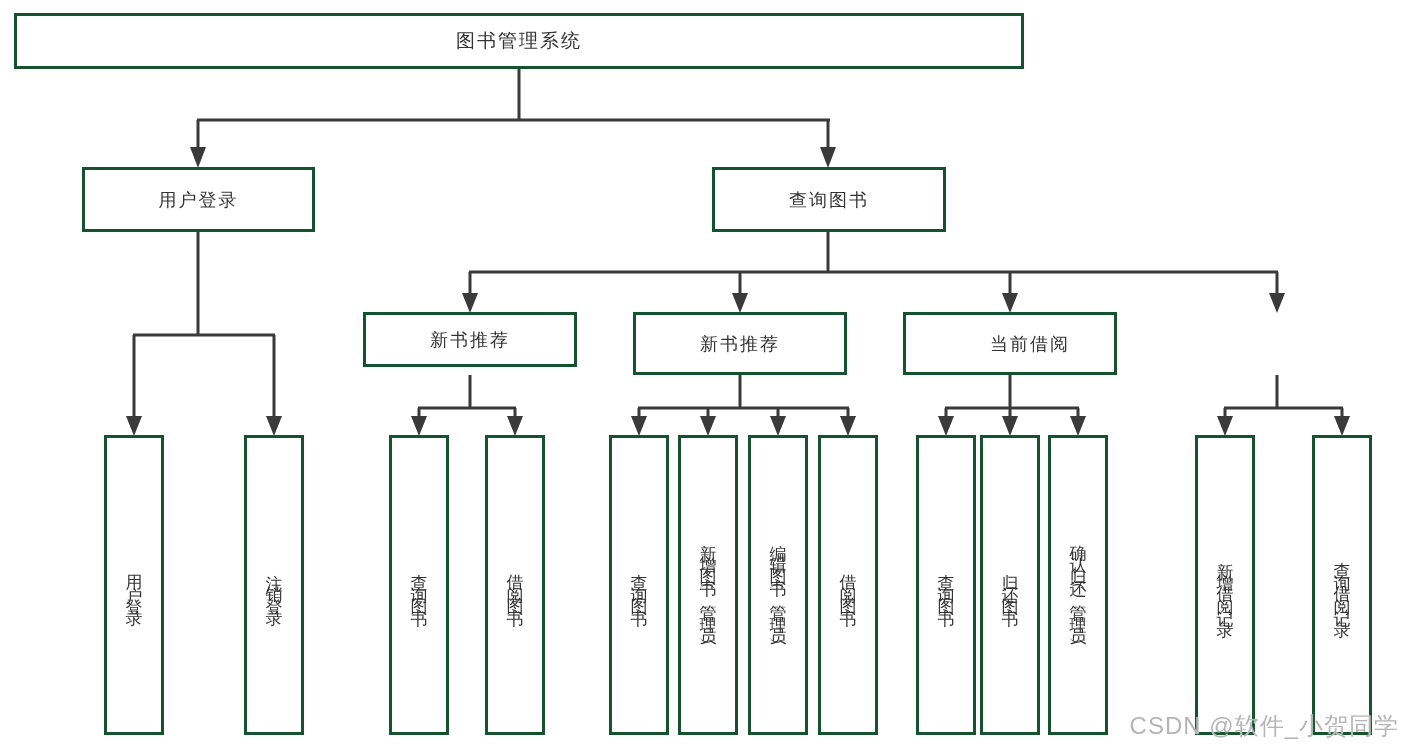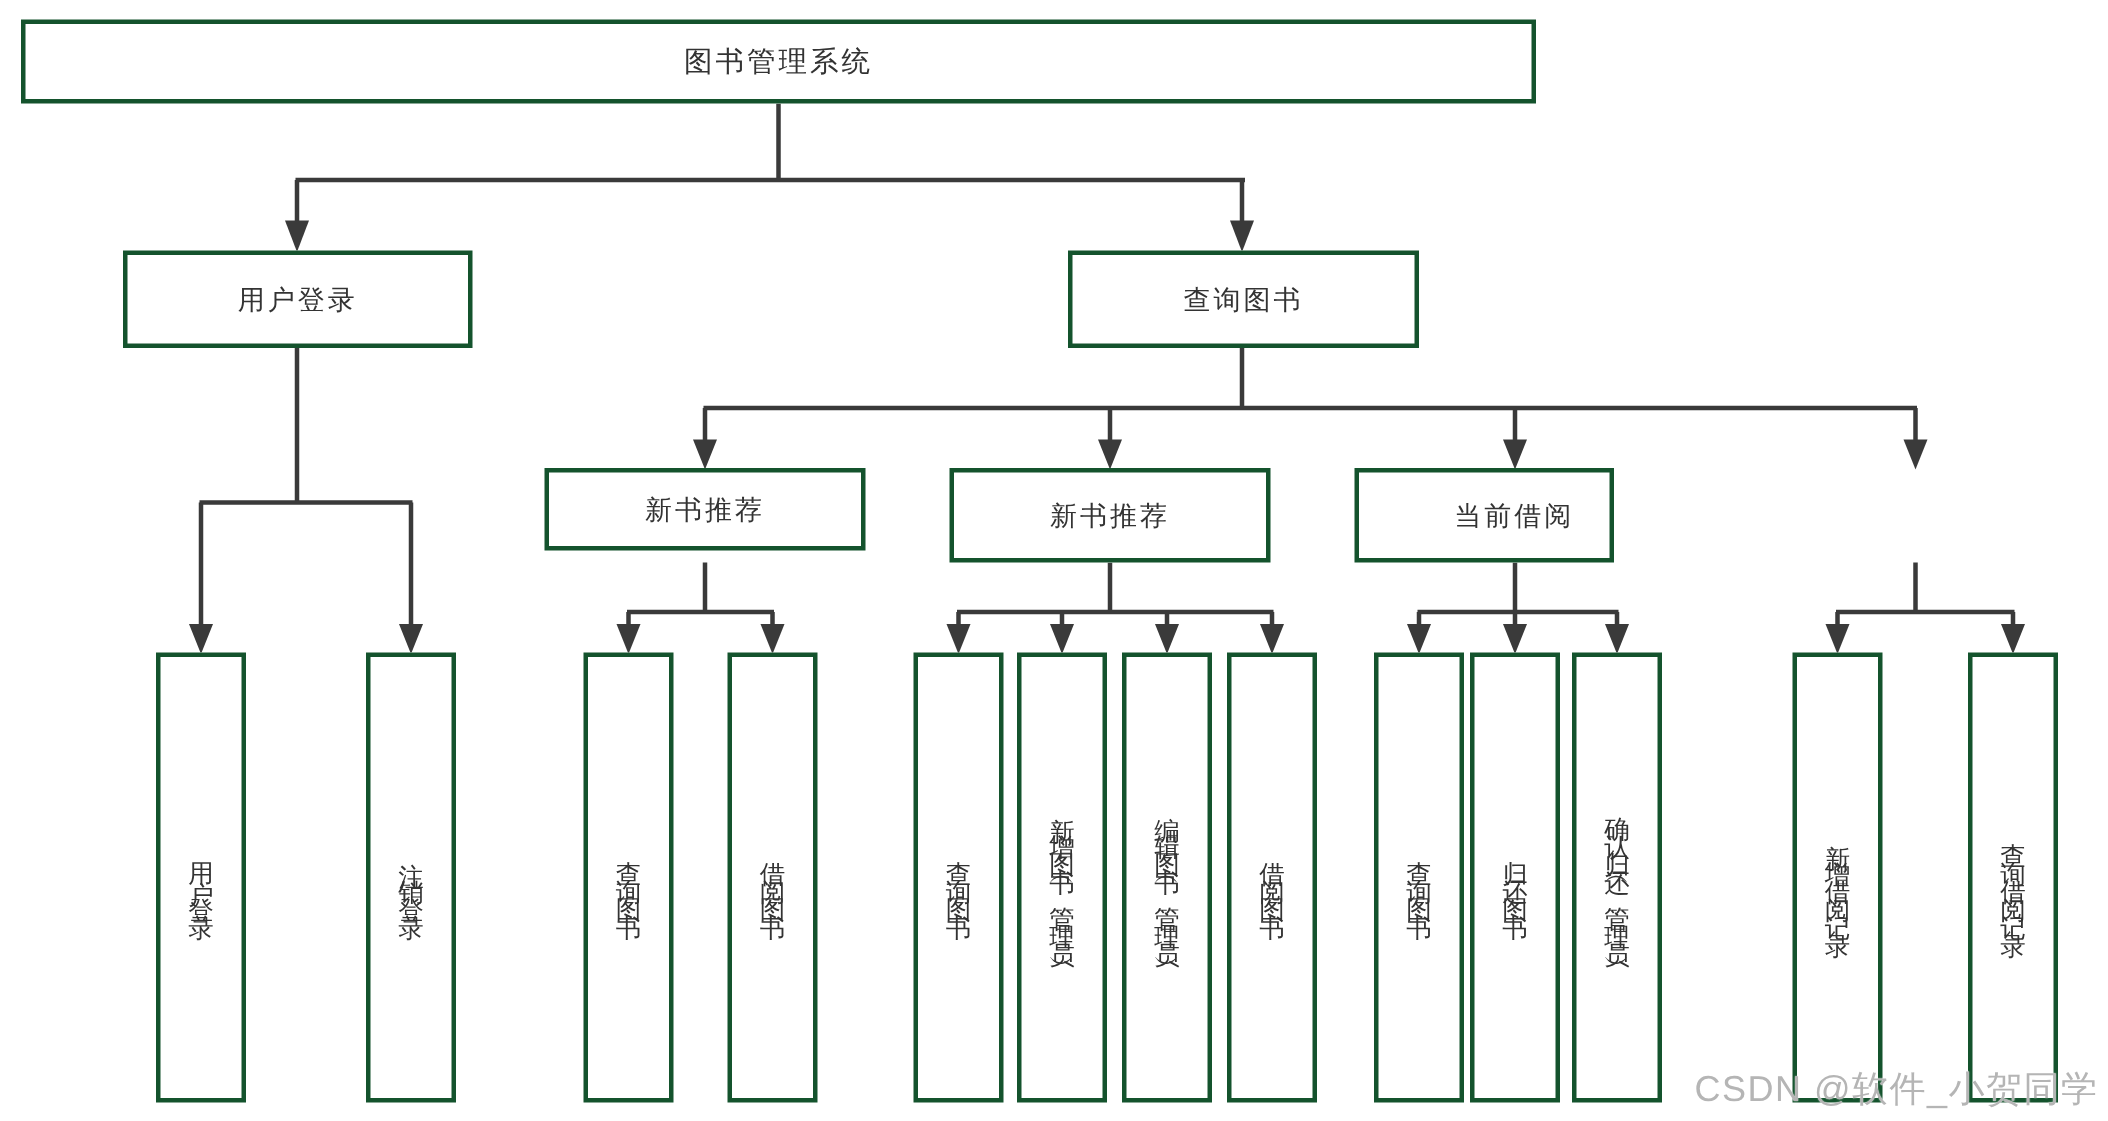--- a/index.html
+++ b/index.html
@@ -121,21 +121,21 @@
   <div class="box hnode" style="left:712px; top:167px; width:234px; height:65px;">
     <span>查询图书</span>
   </div>
 
   <div class="box hnode" style="left:363px; top:312px; width:214px; height:55px;">
     <span>新书推荐</span>
   </div>
   <div class="box hnode" style="left:633px; top:312px; width:214px; height:63px;">
     <span>新书推荐</span>
   </div>
-  <div class="box hnode" style="left:903px; top:312px; width:173px; height:63px;padding-left:40px;">
+  <div class="box hnode" style="left:903px; top:312px; width:214px; height:63px;padding-left:40px;">
     <span>当前借阅</span>
   </div>
 
   <div class="box leaf" style="left:104px; top:435px; width:60px; height:300px;">
     <span>用户登录</span>
   </div>
   <div class="box leaf" style="left:244px; top:435px; width:60px; height:300px;">
     <span>注销登录</span>
   </div>
 

